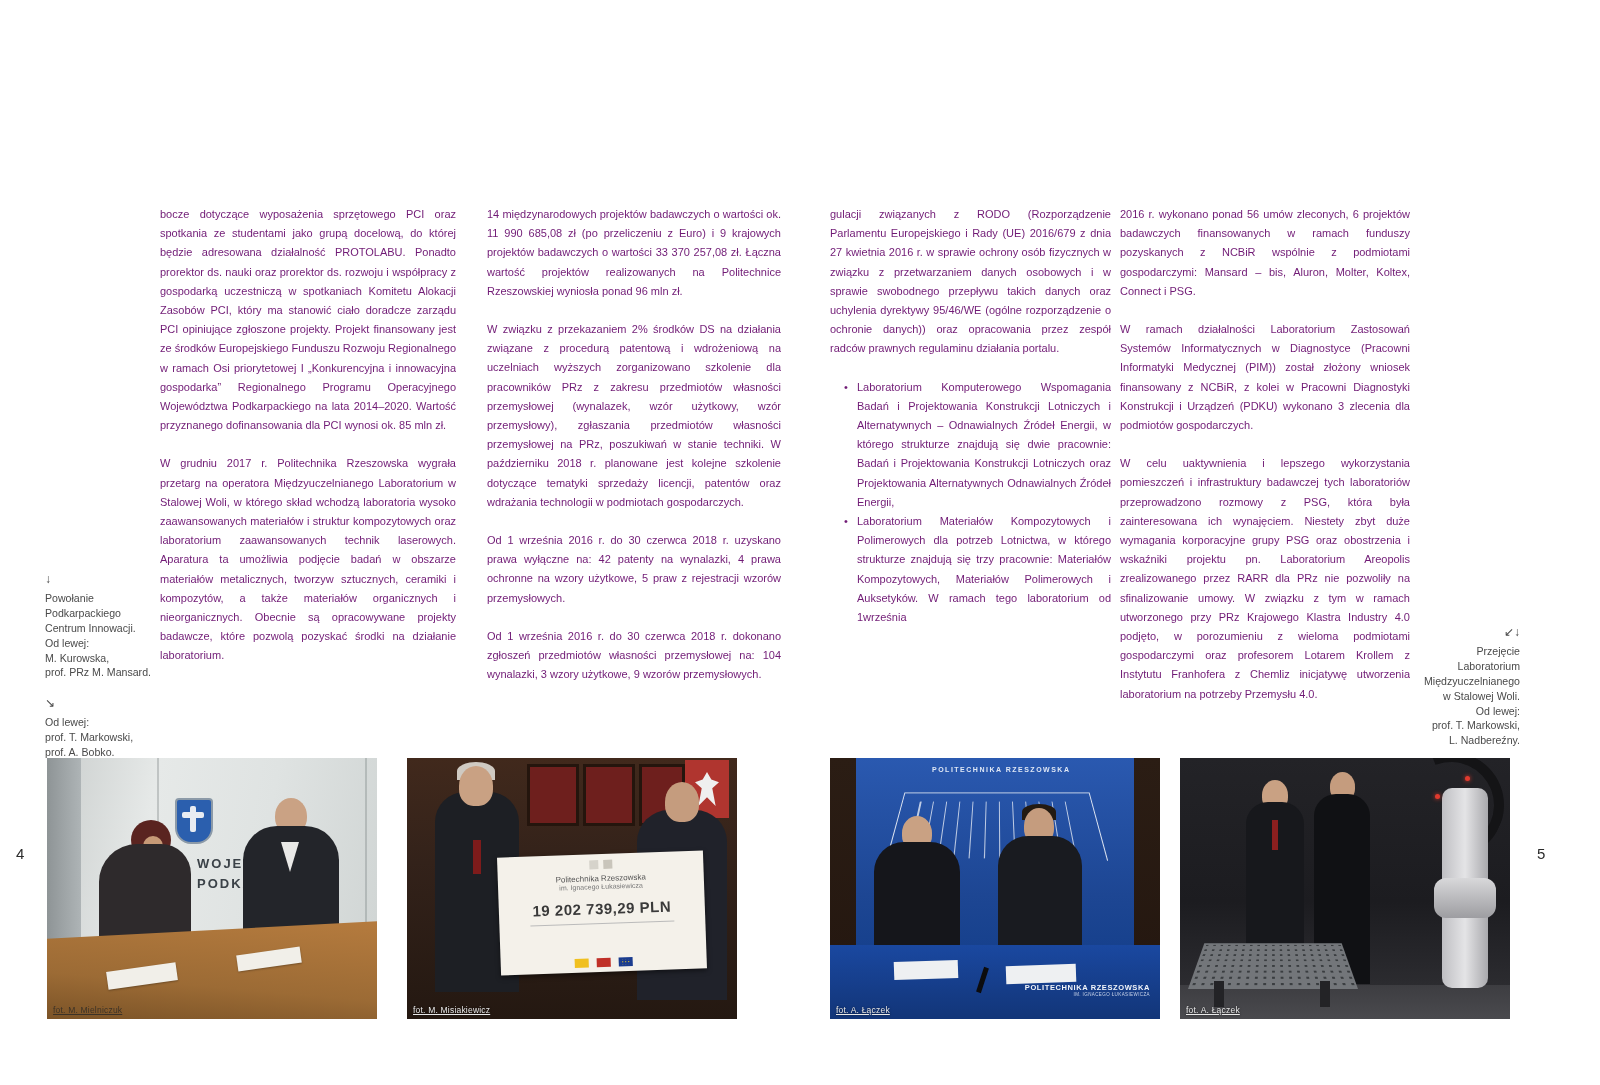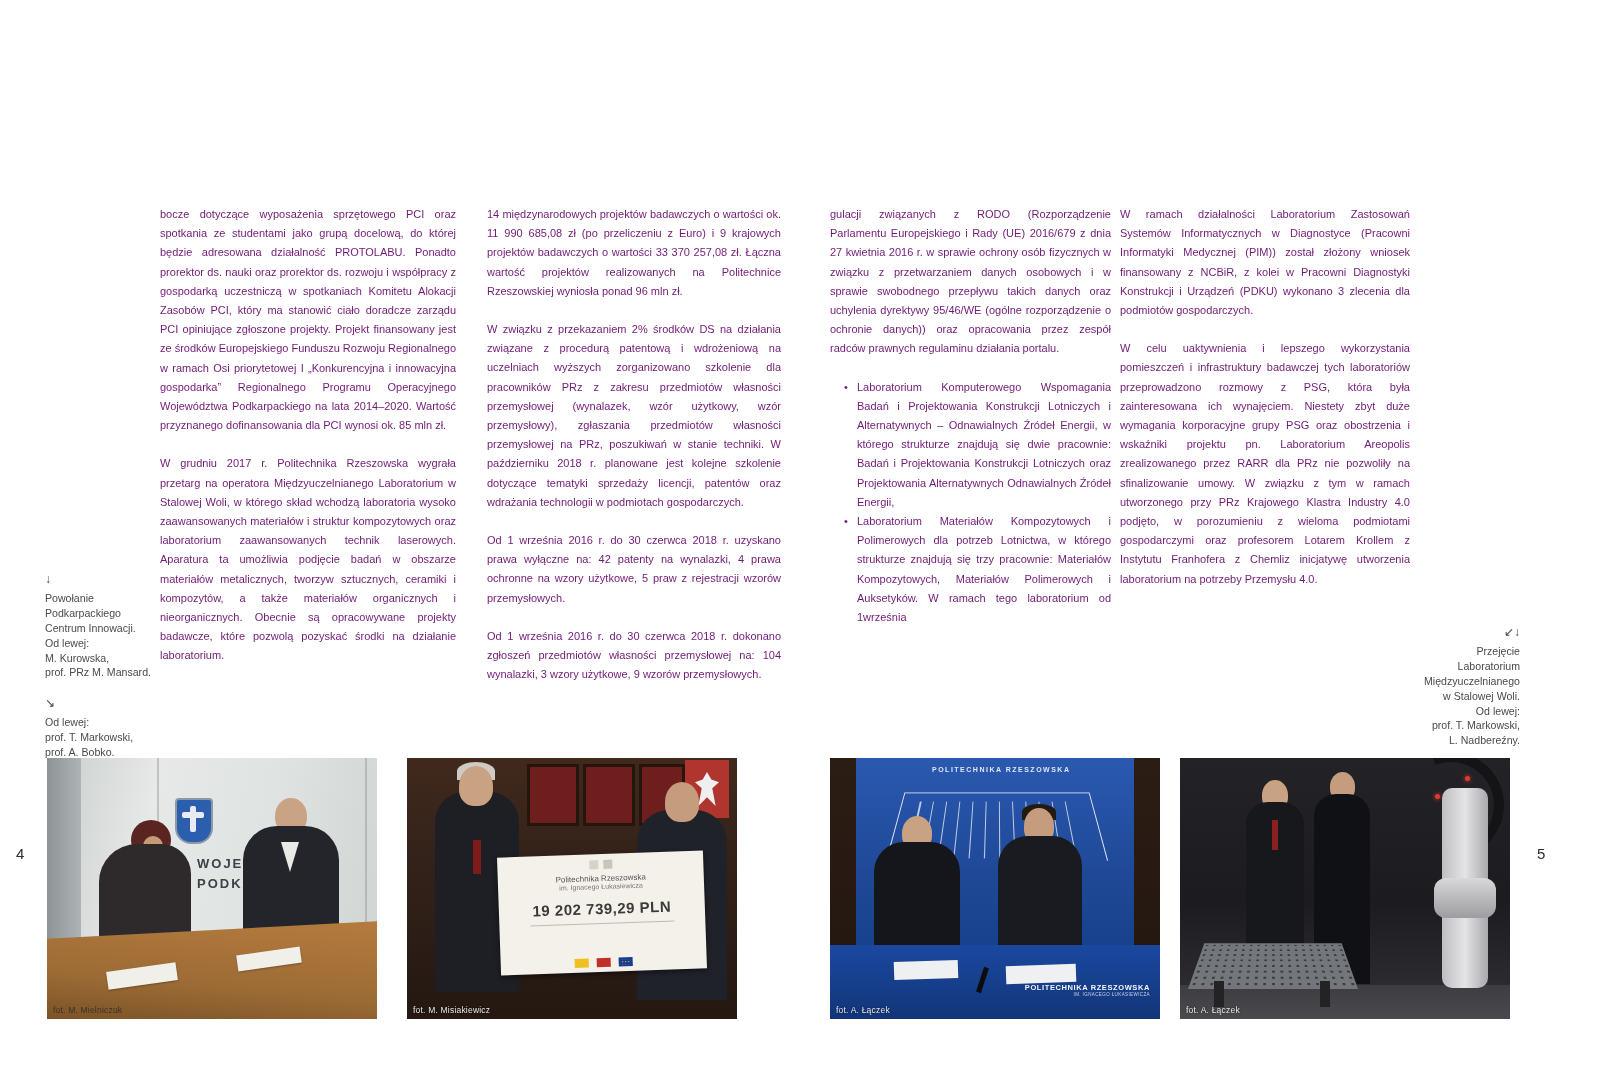--- a/index.html
+++ b/index.html
@@ -27,21 +27,21 @@
   
   .page-num{position:absolute;top:845px;font-size:15px;color:#2b2b2b;}
   .page-num.left{left:16px;}
   .page-num.right{left:1537px;}
   
   .photo{position:absolute;top:758px;width:330px;height:261px;overflow:hidden;background:#777;}
   .photo1{left:47px;}
   .photo2{left:407px;}
   .photo3{left:830px;}
   .photo4{left:1180px;}
-  .credit{position:absolute;left:6px;bottom:4px;font-size:8.5px;letter-spacing:.2px;z-index:9;}
+  .credit{position:absolute;left:6px;bottom:4px;font-size:8.5px;letter-spacing:.2px;z-index:9;text-decoration:underline;}
   .credit.darktxt{color:#3c3226;}
   .credit.lighttxt{color:#e9e9e9;text-shadow:0 0 2px rgba(0,0,0,.6);}
   
   .p1-wall{position:absolute;inset:0;background:linear-gradient(100deg,#c9cdcc 0%,#e6e9e8 30%,#dfe3e2 62%,#cfd4d3 100%);}
   .p1-pillar{position:absolute;left:0;top:0;width:34px;height:100%;background:linear-gradient(90deg,#8e9496,#aeb4b6);}
   .p1-panel-line{position:absolute;top:0;height:72%;width:2px;background:rgba(120,128,130,.35);}
   .p1-shield{position:absolute;left:128px;top:40px;width:34px;height:42px;background:#2b5fae;
              border:2px solid #8c9aa8;border-radius:4px 4px 16px 16px;}
   .p1-shield::after{content:"";position:absolute;left:13px;top:6px;width:6px;height:26px;background:#e8ecf2;border-radius:2px;}
   .p1-shield::before{content:"";position:absolute;left:5px;top:12px;width:22px;height:6px;background:#e8ecf2;border-radius:2px;}
@@ -168,20 +168,21 @@
 
   <section class="col col3">
     <p>gulacji związanych z RODO (Rozporządzenie Parlamentu Europejskiego i Rady (UE) 2016/679 z dnia 27 kwietnia 2016 r. w sprawie ochrony osób fizycznych w związku z przetwarzaniem danych osobowych i w sprawie swobodnego przepływu takich danych oraz uchylenia dyrektywy 95/46/WE (ogólne rozporządzenie o ochronie danych)) oraz opracowania przez zespół radców prawnych regulaminu działania portalu.</p>
     <ul>
       <li>Laboratorium Komputerowego Wspomagania Badań i Projektowania Konstrukcji Lotniczych i Alternatywnych – Odnawialnych Źródeł Energii, w którego strukturze znajdują się dwie pracownie: Badań i Projektowania Konstrukcji Lotniczych oraz Projektowania Alternatywnych Odnawialnych Źródeł Energii,</li>
       <li>Laboratorium Materiałów Kompozytowych i Polimerowych dla potrzeb Lotnictwa, w którego strukturze znajdują się trzy pracownie: Materiałów Kompozytowych, Materiałów Polimerowych i Auksetyków. W ramach tego laboratorium od 1września</li>
     </ul>
   </section>
 
   <section class="col col4">
+    <p>2016 r. wykonano ponad 56 umów zleconych, 6 projektów badawczych finansowanych w ramach funduszy pozyskanych z NCBiR wspólnie z podmiotami gospodarczymi: Mansard – bis, Aluron, Molter, Koltex, Connect i PSG.</p>
     <p>W ramach działalności Laboratorium Zastosowań Systemów Informatycznych w Diagnostyce (Pracowni Informatyki Medycznej (PIM)) został złożony wniosek finansowany z NCBiR, z kolei w Pracowni Diagnostyki Konstrukcji i Urządzeń (PDKU) wykonano 3 zlecenia dla podmiotów gospodarczych.</p>
     <p>W celu uaktywnienia i lepszego wykorzystania pomieszczeń i infrastruktury badawczej tych laboratoriów przeprowadzono rozmowy z PSG, która była zainteresowana ich wynajęciem. Niestety zbyt duże wymagania korporacyjne grupy PSG oraz obostrzenia i wskaźniki projektu pn. Laboratorium Areopolis zrealizowanego przez RARR dla PRz nie pozwoliły na sfinalizowanie umowy. W związku z tym w ramach utworzonego przy PRz Krajowego Klastra Industry 4.0 podjęto, w porozumieniu z wieloma podmiotami gospodarczymi oraz profesorem Lotarem Krollem z Instytutu Franhofera z Chemliz inicjatywę utworzenia laboratorium na potrzeby Przemysłu 4.0.</p>
 
   </section>
 
   <figure class="photo photo1" style="margin:0">
     <div class="p1-wall"></div>
     <div class="p1-pillar"></div>
     <div class="p1-panel-line" style="left:110px"></div>
     <div class="p1-panel-line" style="left:318px"></div>

